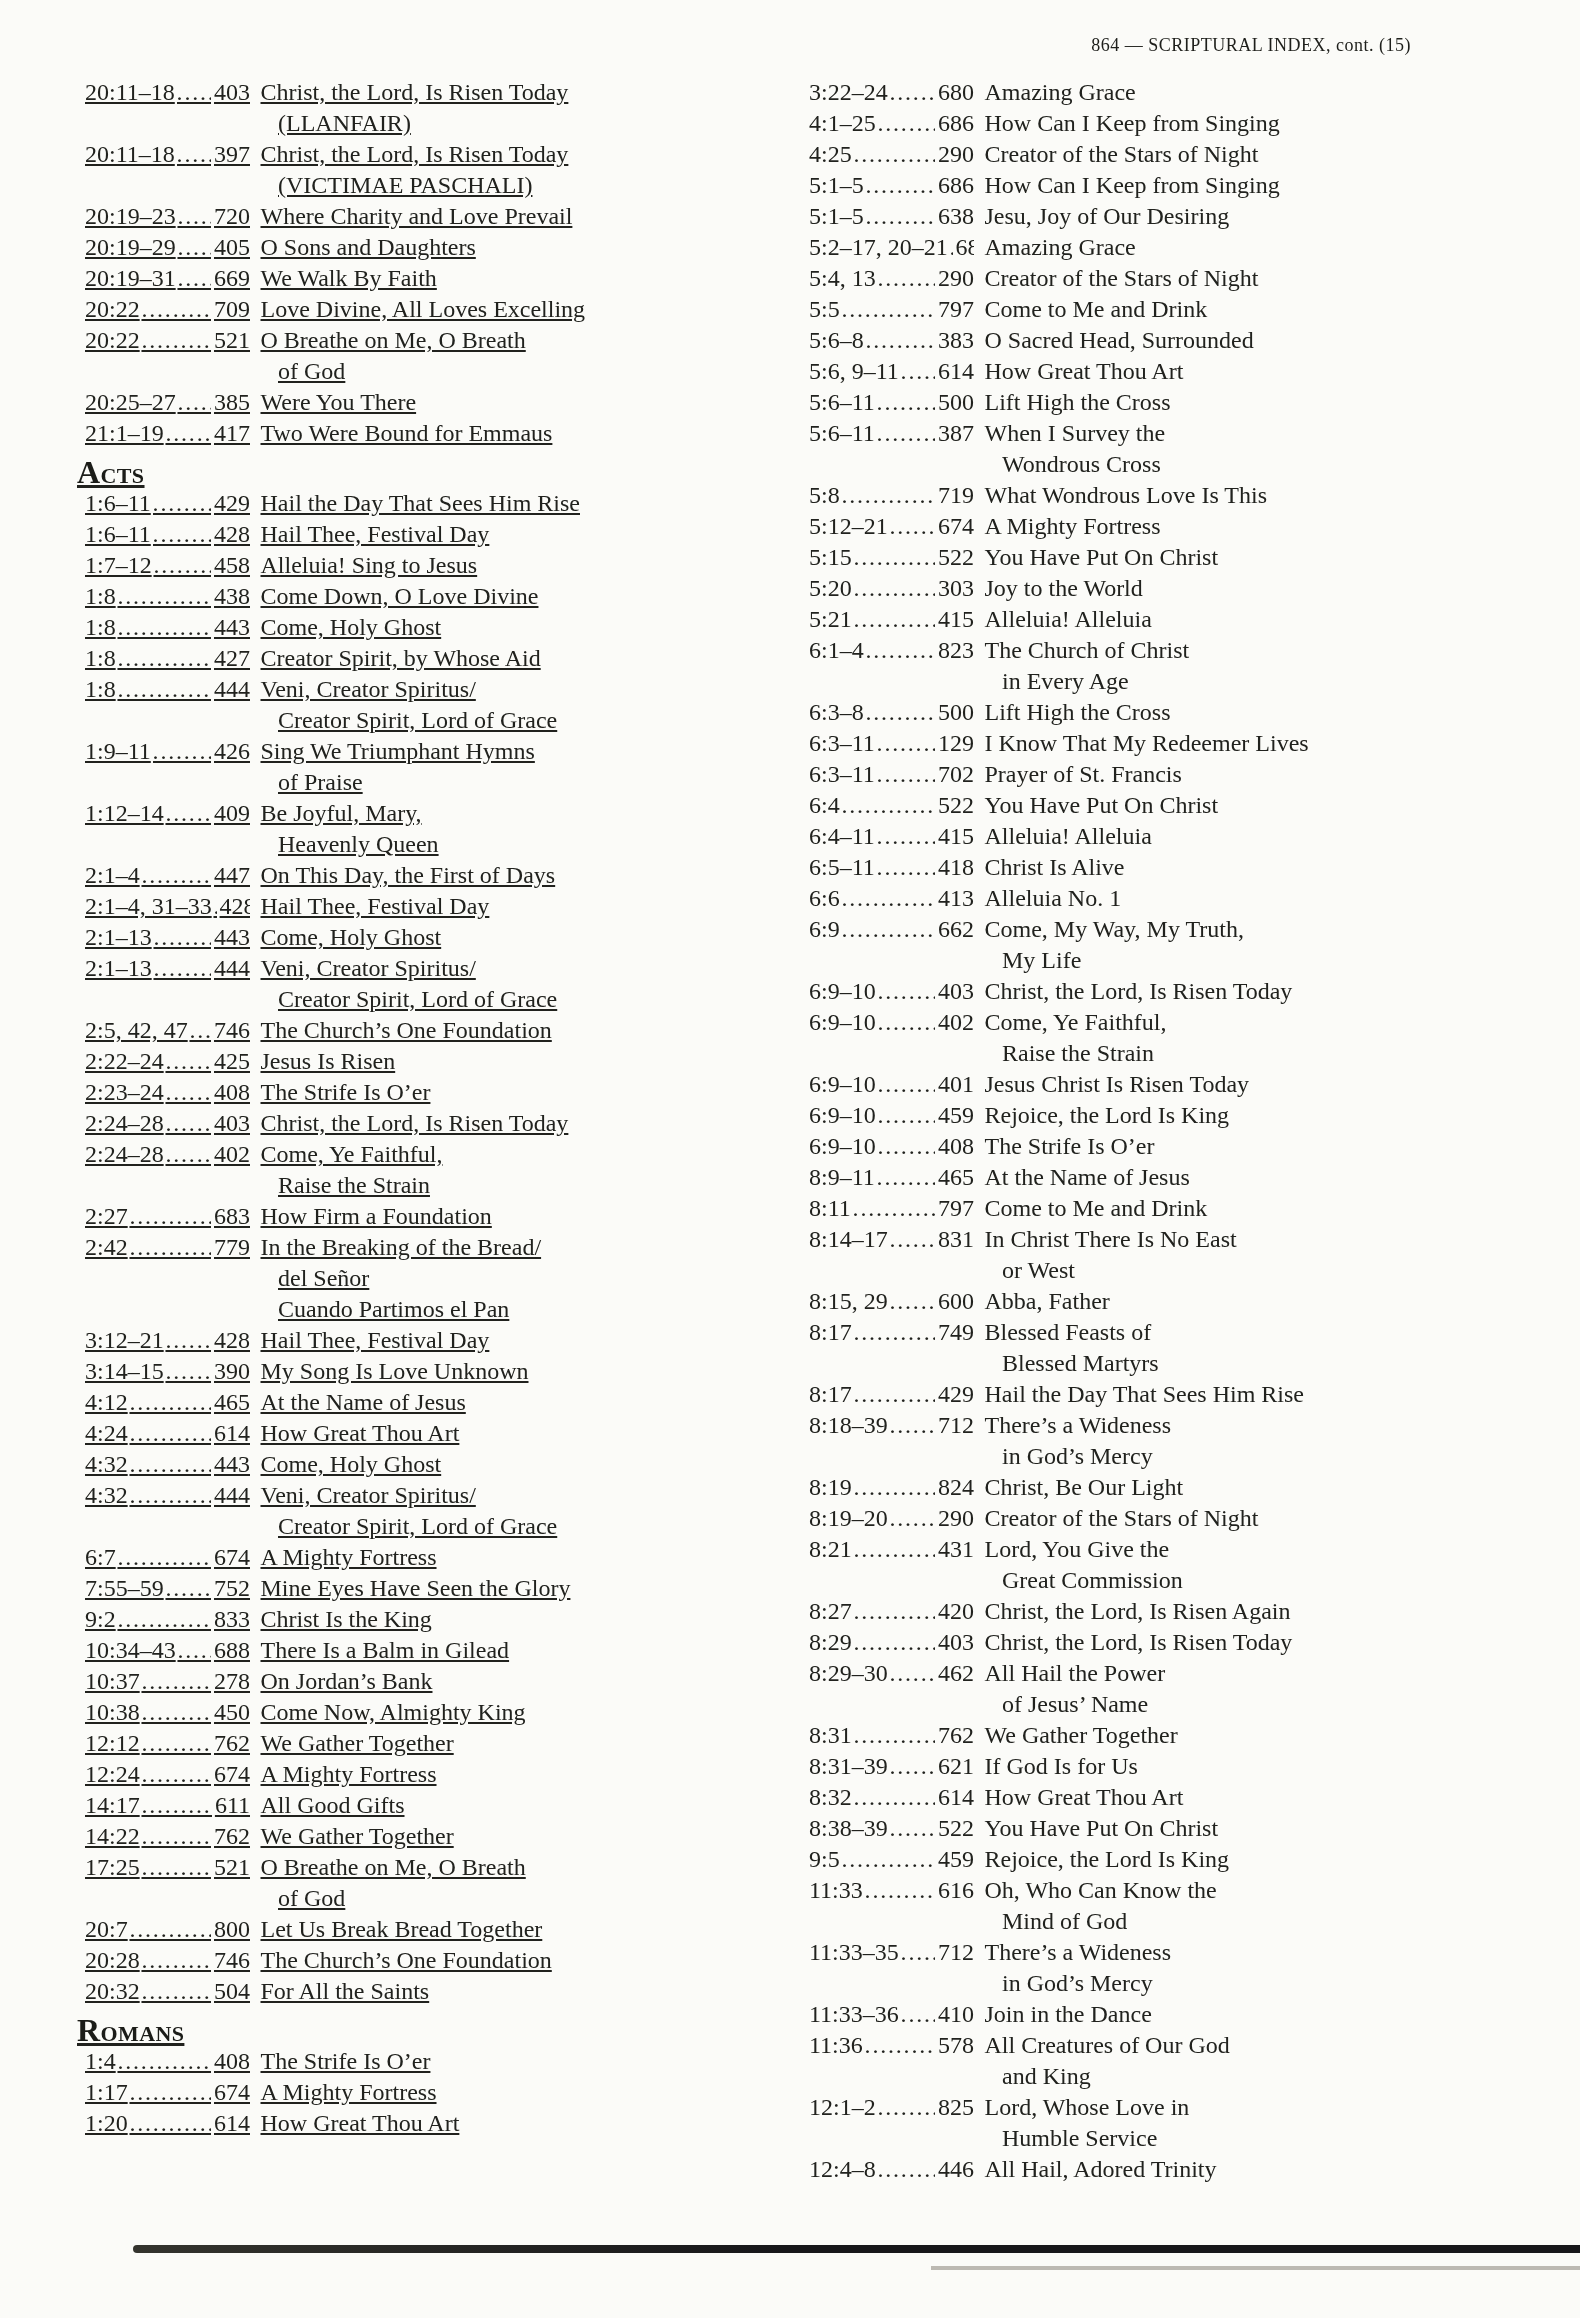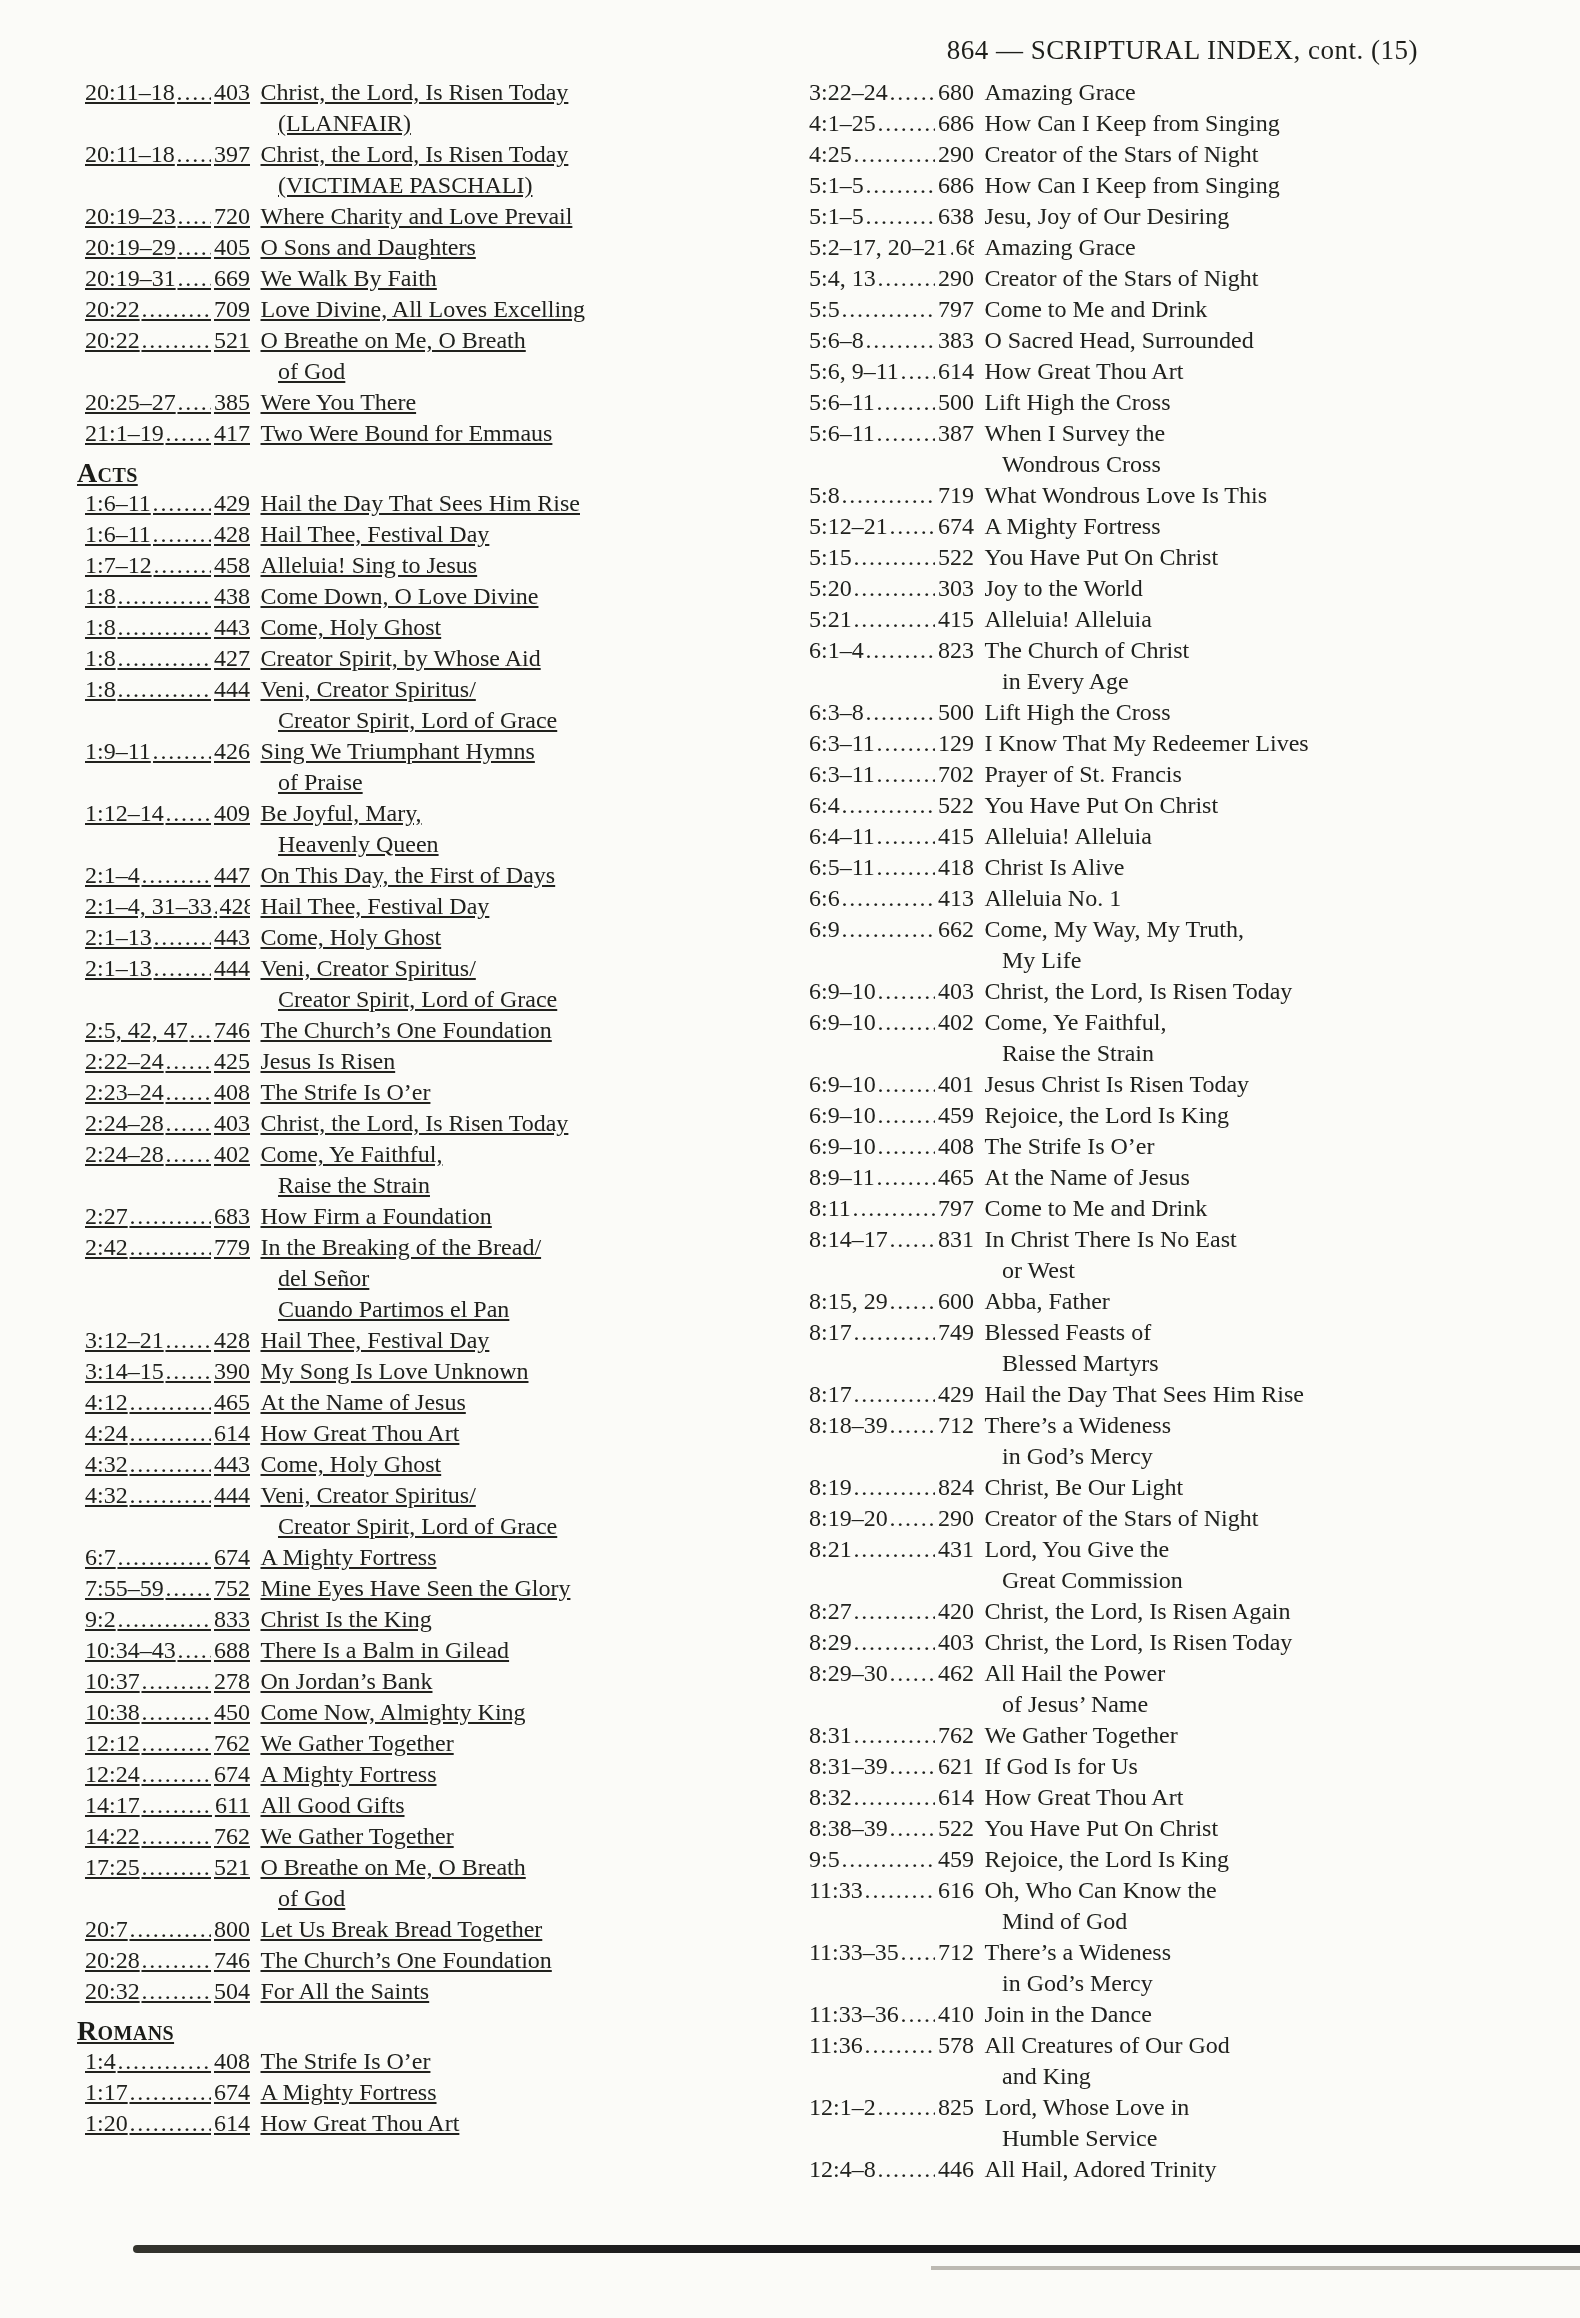--- a/index.html
+++ b/index.html
@@ -12,43 +12,43 @@
     height: 2319px;
     background: #fbfbf8;
     font-family: "Liberation Serif", "DejaVu Serif", serif;
     color: #21221e;
     overflow: hidden;
   }
 
   .page-header {
     position: absolute;
     top: 35px;
-    right: 163px;
-    font-size: 27px;
+    right: 170px;
+    font-size: 18px;
     letter-spacing: 0.5px;
     white-space: nowrap;
     color: #1e1f1b;
   }
 
   .columns {
     position: absolute;
     top: 77px;
     left: 77px;
     right: 132px;
     display: flex;
     align-items: flex-start;
   }
   .col { font-size: 24px; line-height: 31px; }
   .col-left  { width: 724px; flex: 0 0 724px; text-decoration: underline; }
   .col-right { flex: 1 1 auto; }
 
   .section-head {
     font-weight: bold;
     font-variant: small-caps;
-    font-size: 28px;
+    font-size: 32px;
     line-height: 31px;
     margin-top: 8px;
     letter-spacing: 0.4px;
     color: #1b1c18;
   }
 
   .entry { padding-left: 8px; }
   .entry-line {
     display: flex;
     align-items: baseline;

